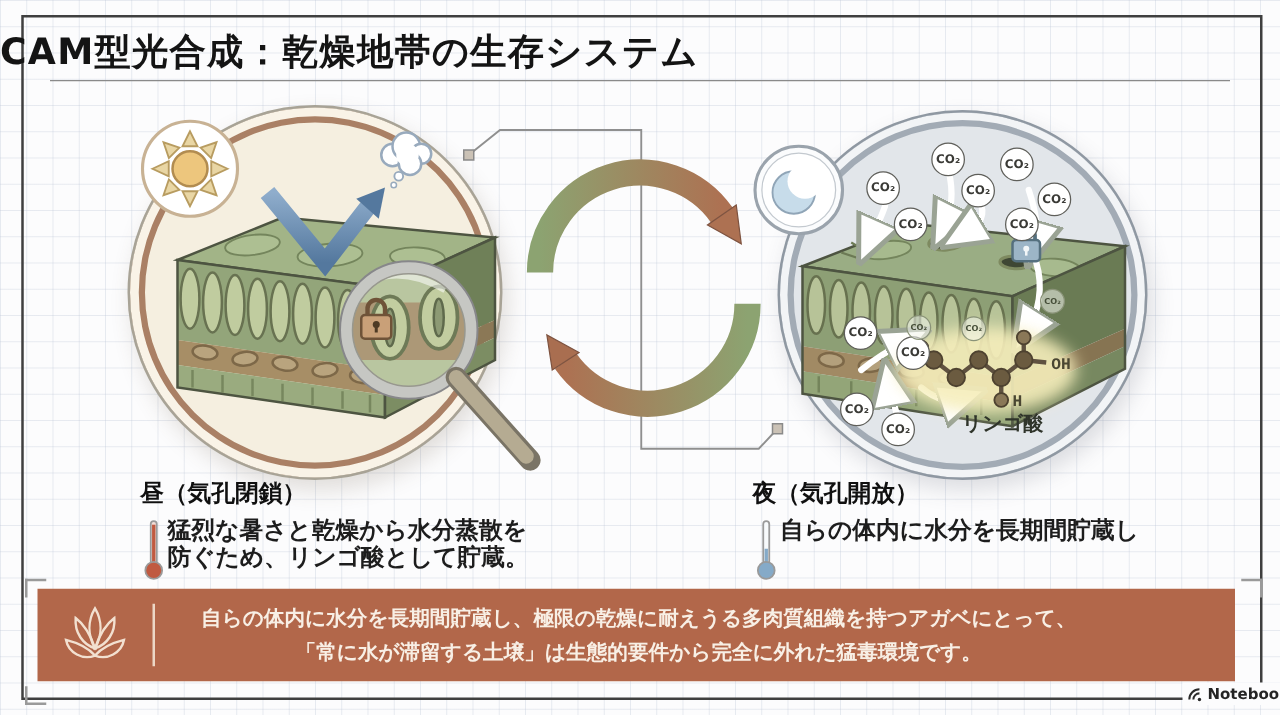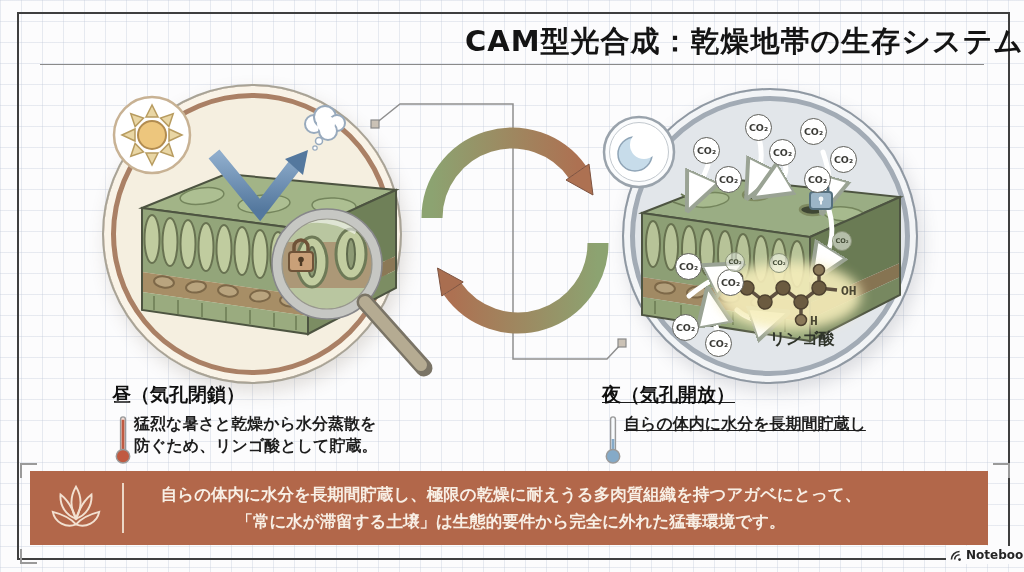--- a/index.html
+++ b/index.html
@@ -6,43 +6,43 @@
   .page{
     position:relative;width:1024px;height:572px;overflow:hidden;
     background-color:#fcfcfd;
     background-image:
       linear-gradient(rgba(190,200,215,.35) 1px, transparent 1px),
       linear-gradient(90deg, rgba(190,200,215,.35) 1px, transparent 1px);
     background-size:21px 21px;
     font-family:"DejaVu Sans","Liberation Sans",sans-serif;
   }
   .frame{position:absolute;left:17px;top:12px;width:989px;height:544px;border:2px solid #3f3f3f;}
-  .title{position:absolute;left:0;top:22px;width:100%;text-align:right;margin:0;
+  .title{position:absolute;left:0;top:22px;width:100%;text-align:left;margin:0;
     font-size:29px;font-weight:800;color:#141414;letter-spacing:1px;}
   .title-rule{position:absolute;left:40px;top:64px;width:944px;border-top:1.5px solid #8a8a8a;}
   .connector{position:absolute;left:0;top:0;pointer-events:none;}
   .circle{position:absolute;border-radius:50%;font-family:Liberation Mono, monospace;}
   .circle.day{left:102px;top:84px;width:296px;height:296px;background:#f5efe0;
     border:2px solid #a8a396;
     box-shadow:4px 8px 18px rgba(100,85,60,.18), inset 0 0 0 7px #f9f3e7, inset 0 0 0 12px #aa8065;}
   .circle.night{left:622px;top:88px;width:292px;height:292px;background:#e2e6ea;
     border:2px solid #8f98a2;
     box-shadow:4px 8px 18px rgba(70,80,95,.18), inset 0 0 0 6px #f2f4f6, inset 0 0 0 11px #a2abb5;}
   .scene{position:absolute;overflow:visible;}
   .bubble{position:absolute;width:27px;height:27px;border-radius:50%;background:#fff;
     border:1.6px solid #5f5f5a;display:flex;align-items:center;justify-content:center;
     font-size:9.5px;font-weight:bold;color:#3a3a36;z-index:6;box-sizing:border-box;}
   .bubble.faint{width:20px;height:20px;font-size:6.5px;background:rgba(243,246,238,.55);
     border-color:#8a9378;color:#454d38;}
   .cycle{position:absolute;left:420px;top:115px;z-index:5;}
   .side-label{position:absolute;top:382px;text-align:left;color:#1d1d1d;z-index:4;}
   .side-label.day-label{left:112px;width:320px;}
-  .side-label.night-label{left:602px;width:330px;text-decoration:underline;}
+  .side-label.night-label{left:602px;width:330px;}
   .sl-heading{font-size:19px;font-weight:800;margin:0 0 5px 0;color:#101010;}
-  .sl-body{position:relative;font-size:16px;font-weight:700;line-height:22px;padding-left:22px;}
+  .sl-body{position:relative;font-size:19px;font-weight:700;line-height:22px;padding-left:22px;}
   .therm{position:absolute;left:2px;top:1px;}
   .banner{position:absolute;left:30px;top:471px;width:958px;height:74px;background:#b2674a;
     display:flex;align-items:center;z-index:4;}
   .banner-icon{width:92px;display:flex;justify-content:center;align-items:center;flex:0 0 auto;}
   .banner-divider{width:2px;height:50px;background:#ecd7c6;flex:0 0 auto;}
   .banner-text{flex:1;text-align:center;color:#f8efe5;font-weight:800;font-size:16.5px;
     line-height:27px;padding:0 106px 0 16px;}
   .bracket{position:absolute;width:15px;height:13px;border:0 solid #9a9a9a;z-index:3;}
   .bracket.tl{left:20px;top:463px;border-width:2px 0 0 2px;}
   .bracket.tr{left:993px;top:463px;border-width:2px 2px 0 0;}

